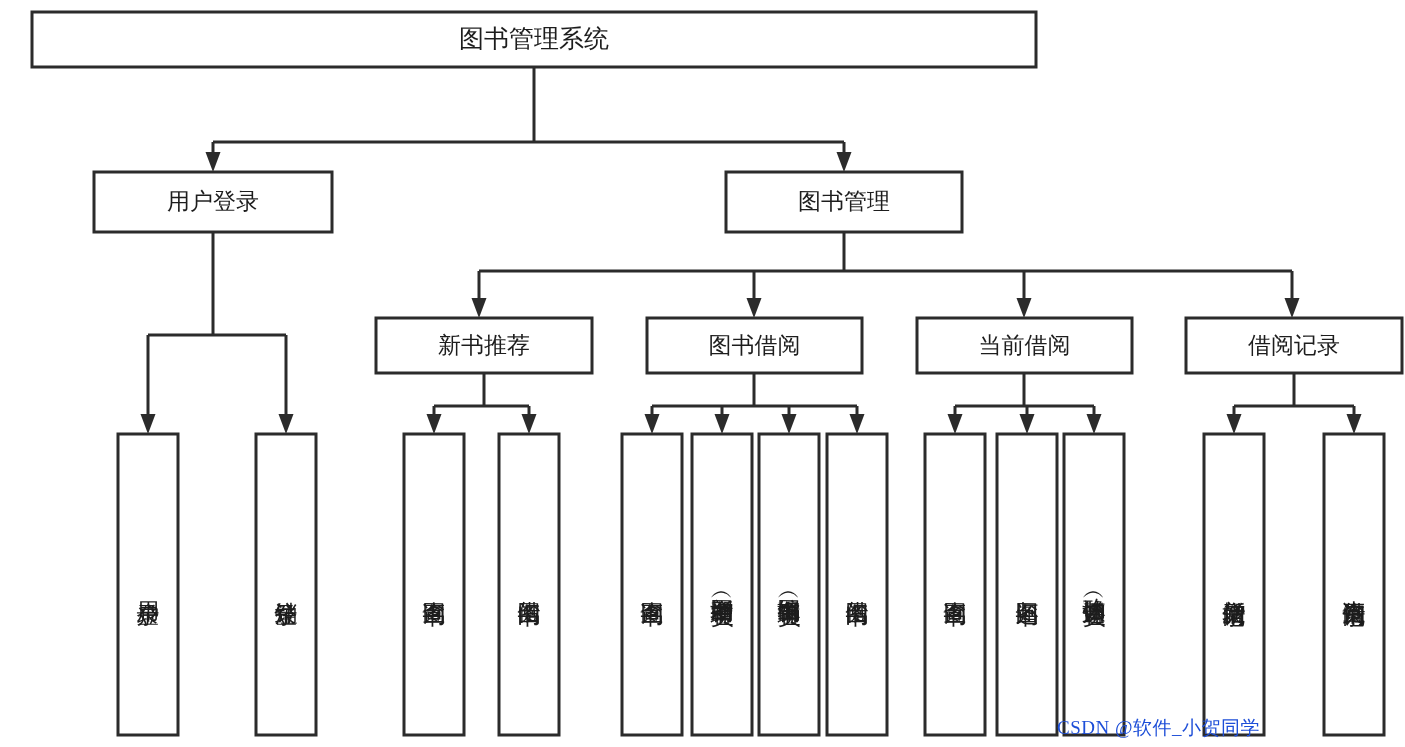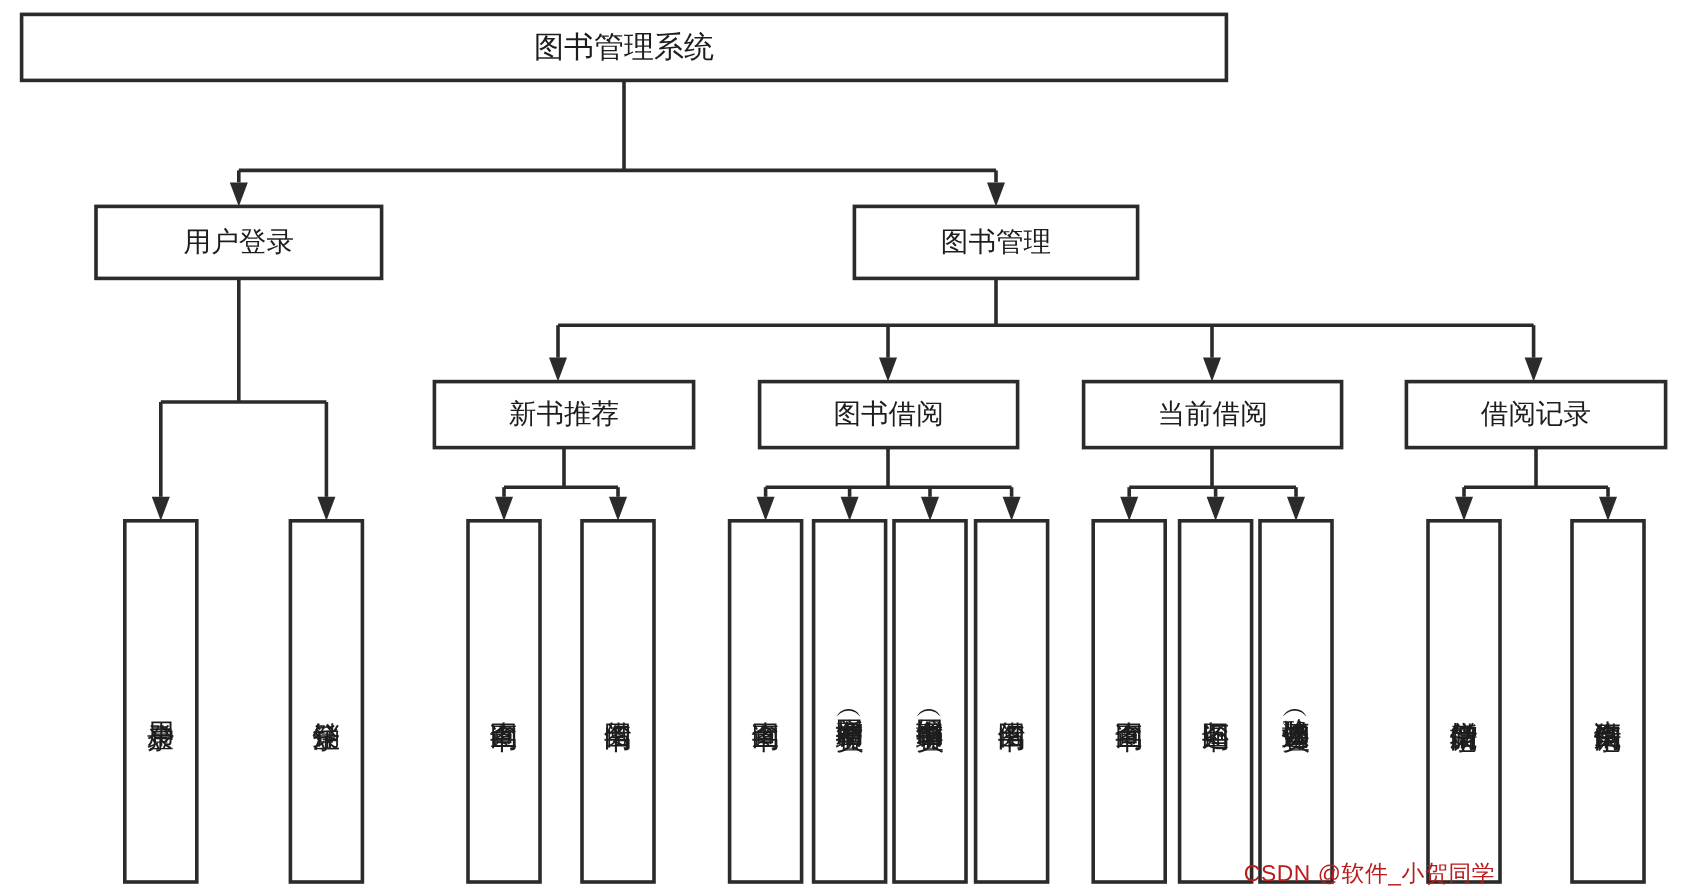--- a/index.html
+++ b/index.html
@@ -9,21 +9,21 @@
   }
   body {
     width: 1405px;
     height: 747px;
     font-family: "Liberation Sans", "DejaVu Sans", sans-serif;
     overflow: hidden;
     position: relative;
   }
   #chart-root {
     position: absolute;
-    left: 0;
+    left: 14px;
     top: 0;
     width: 1254px;
     height: 747px;
   }
   svg.flow {
     display: block;
     width: 1405px;
     height: 747px;
   }
   .node-rect {
@@ -67,23 +67,23 @@
     line-height: 1.08;
     letter-spacing: 1px;
     color: #1d1d1d;
     white-space: nowrap;
     pointer-events: none;
   }
   .watermark {
     position: absolute;
     right: 8px;
     bottom: 6px;
-    font-family: Liberation Sans, sans-serif;
+    font-family: Liberation Serif, serif;
     font-size: 19px;
-    color: #b91c1c;
+    color: #1d4ed8;
     letter-spacing: 0.5px;
     white-space: nowrap;
   }
 </style>
 </head>
 <body>
 
 <div id="chart-root">
   <svg class="flow" viewBox="0 0 1405 747" xmlns="http://www.w3.org/2000/svg">
     <g id="connectors-layer">

